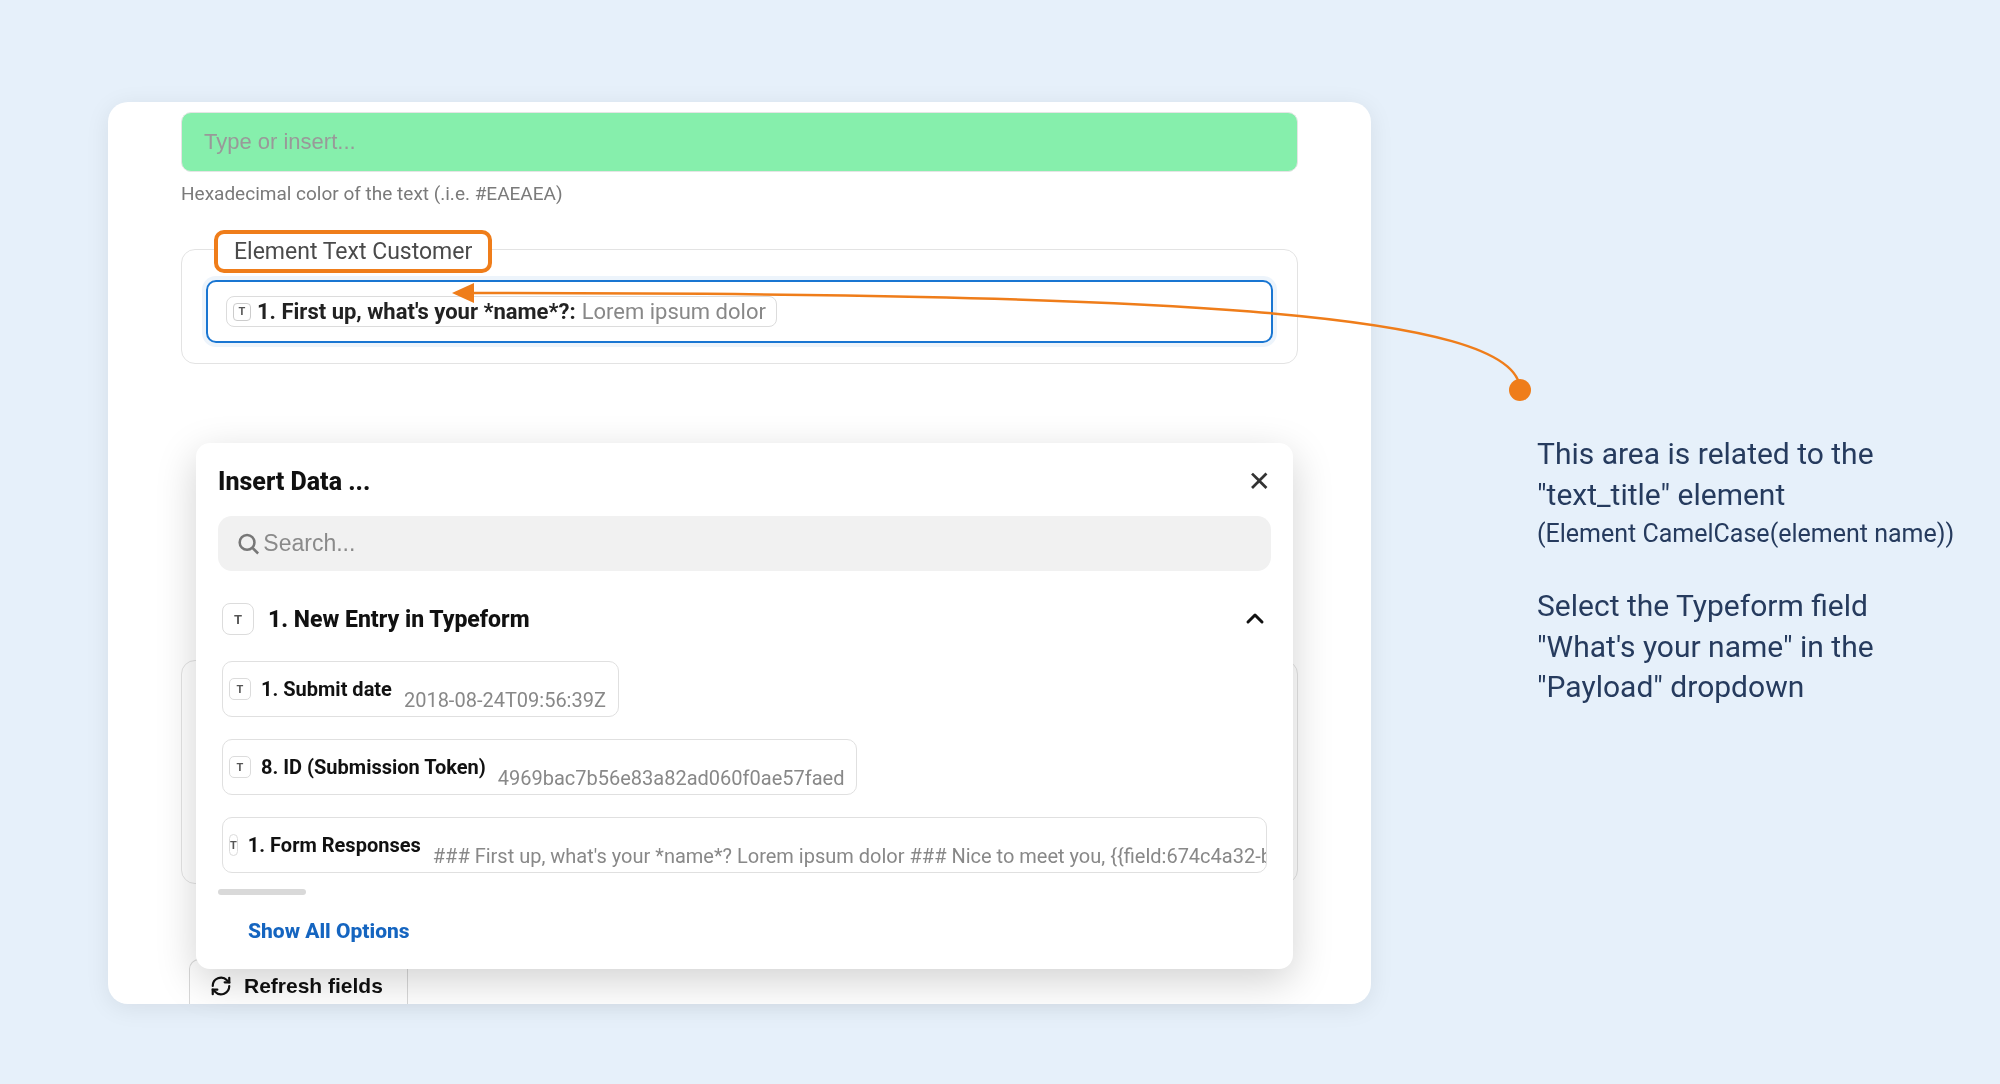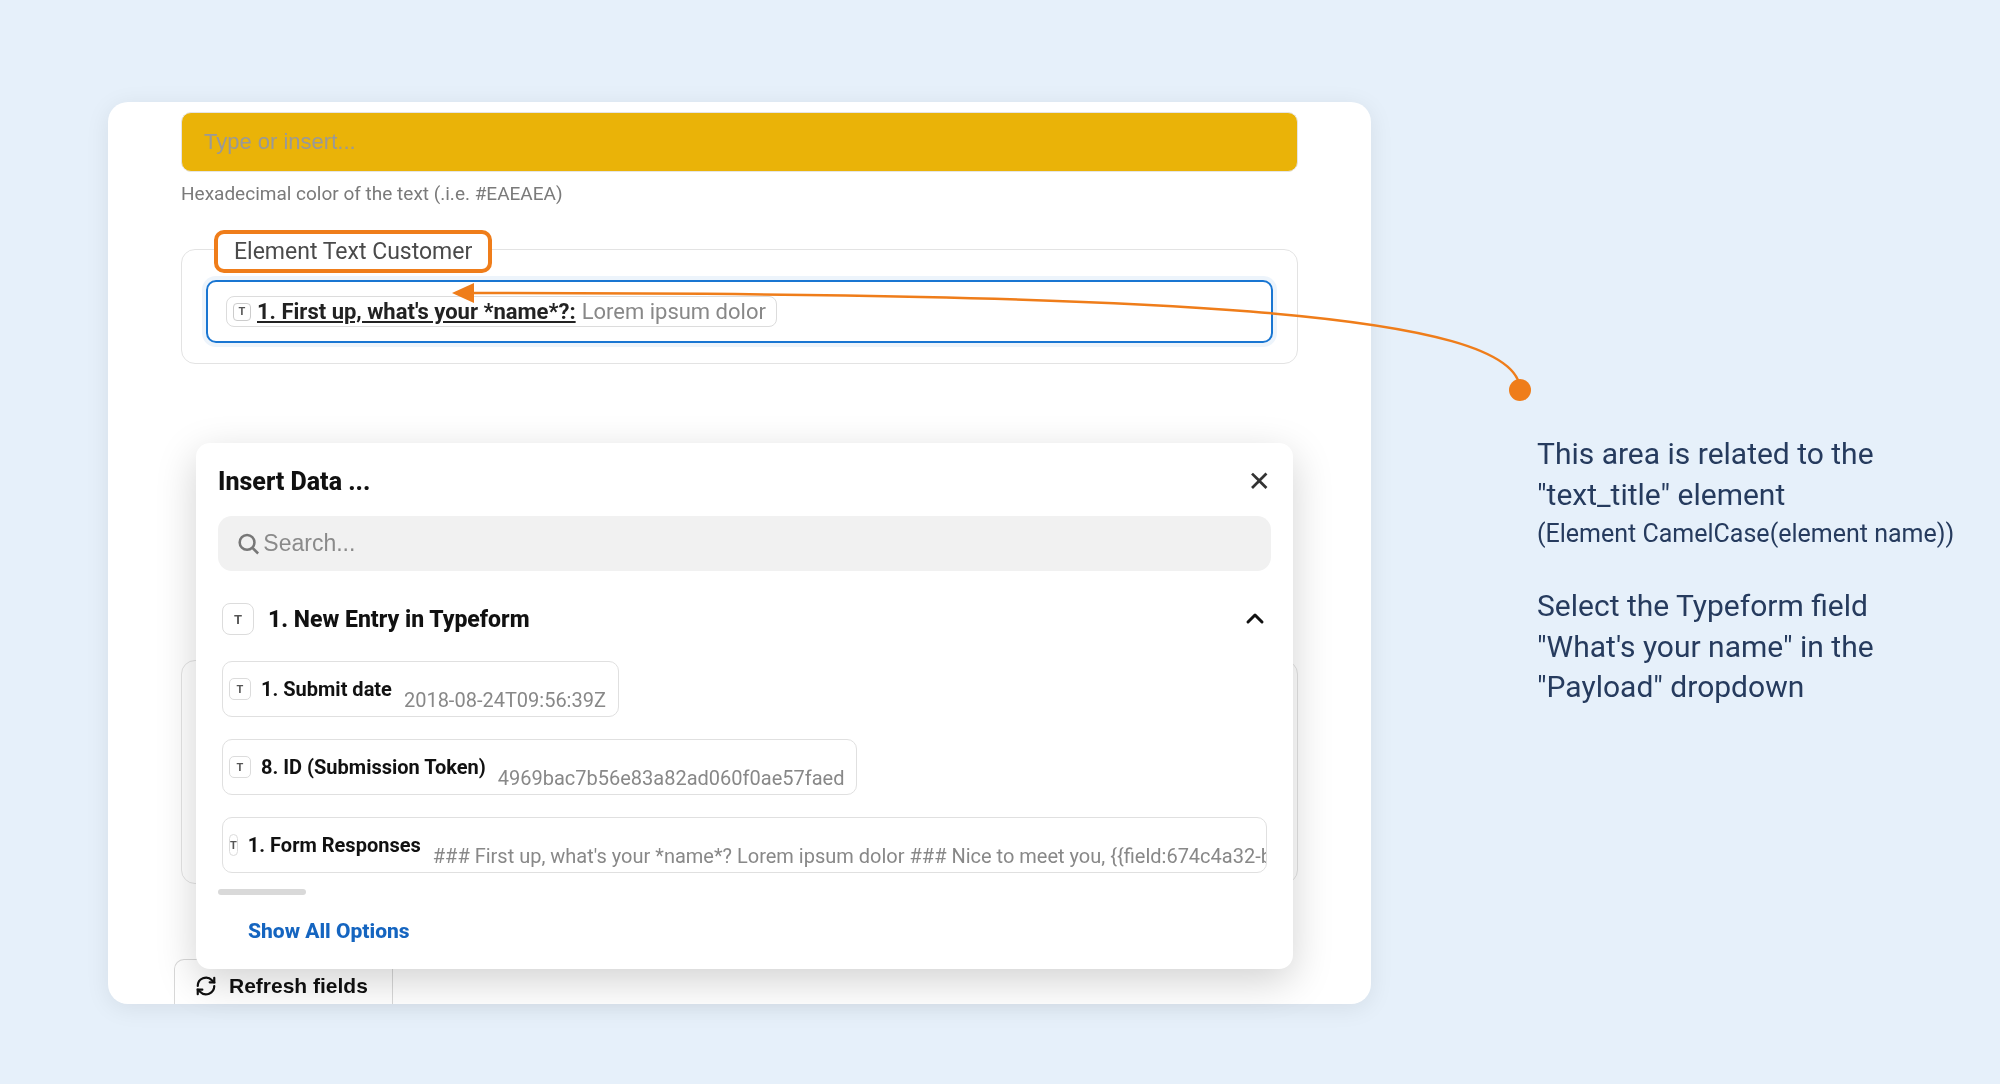--- a/index.html
+++ b/index.html
@@ -22,21 +22,21 @@
     box-shadow: 0 4px 24px rgba(0,0,0,0.08);
     overflow: hidden;
   }
   .card-inner {
     padding: 0 73px 0 73px;
   }
   .field-input {
     margin-top: 10px;
     width: 100%;
     height: 60px;
-    background: #eab308;
+    background: #86efac;
     border: 1px solid #e5e5e5;
     border-radius: 10px;
     padding: 0 22px;
     font-size: 22px;
     color: #333;
   }
   .field-input::placeholder { color: #999; }
   .helper-text {
     margin-top: 10px;
     font-size: 19px;
@@ -96,21 +96,21 @@
   .pill-icon {
     width: 18px; height: 18px;
     display: inline-flex;
     align-items: center; justify-content: center;
     font-size: 11px;
     font-weight: 700;
     border: 1px solid #ccc;
     border-radius: 4px;
     color: #555;
   }
-  .pill-label { font-weight: 700; color: #222; text-decoration: underline; }
+  .pill-label { font-weight: 700; color: #222; }
   .pill-value { color: #888; }
   .dropdown-panel {
     position: absolute;
     left: 196px;
     top: 443px;
     width: 1097px;
     background: #fff;
     border-radius: 14px;
     box-shadow: 0 12px 40px rgba(0,0,0,0.18);
     padding: 22px 22px 26px 22px;
@@ -199,21 +199,21 @@
     padding-left: 30px;
   }
   .lower-box {
     margin: 296px 73px 0 73px;
     border: 1.5px solid #e3e3e3;
     border-radius: 14px;
     height: 224px;
   }
   .refresh-btn {
     position: absolute;
-    left: 66px;
+    left: 81px;
     bottom: -2px;
     display:flex;
     align-items:center;
     gap: 12px;
     border: 1.5px solid #d8d8d8;
     border-radius: 10px 10px 0 0;
     border-bottom: none;
     background:#fff;
     padding: 14px 24px 8px 20px;
     font-size: 21px;

